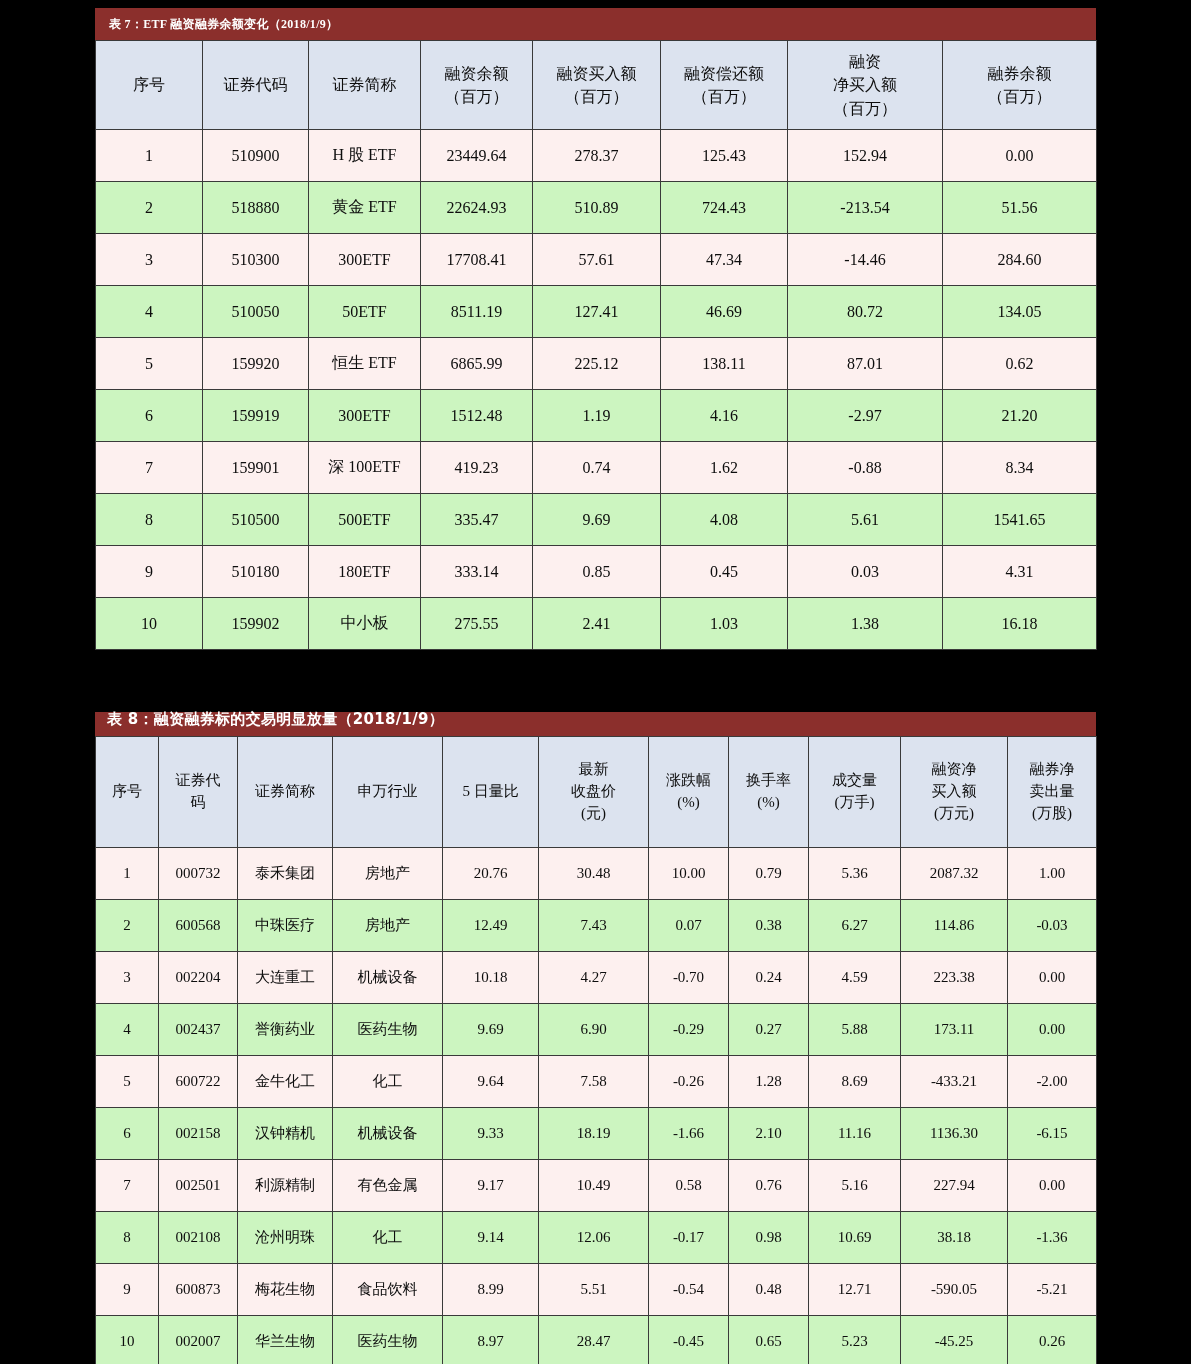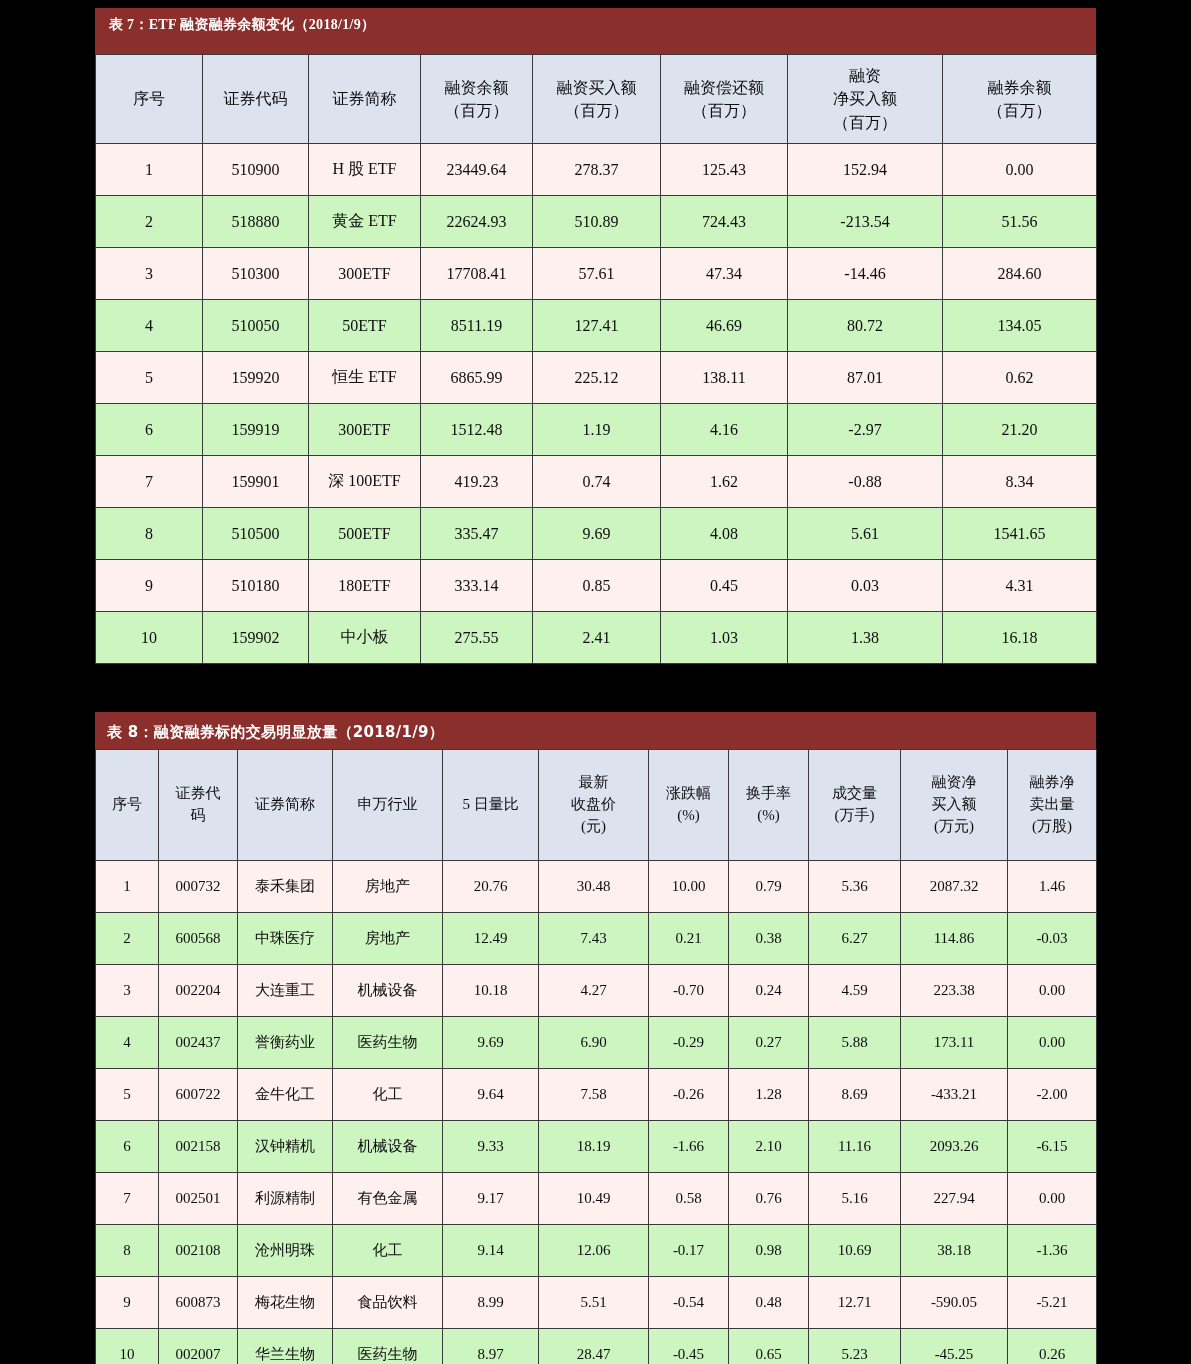--- a/index.html
+++ b/index.html
@@ -25,30 +25,30 @@
     position: absolute;
     width: 1001px;
   }
   #table7-block { left: 95px; top: 8px; }
   #table8-block { left: 95px; top: 712px; }
 
   .tbl-title {
     background: #8b2f2c;
     color: #ffffff;
     font-weight: bold;
-    font-size: 14px;
+    font-size: 12px;
     line-height: 1;
-    padding: 10px 0 22px 14px;
+    padding: 10px 0 10px 14px;
     letter-spacing: 0.3px;
     font-family: "Liberation Serif", "DejaVu Serif", serif;
   }
   #table8-block .tbl-title {
     font-family: "DejaVu Sans", "Liberation Sans", sans-serif;
     font-size: 15px;
-    padding: 13px 0 9px 12px;
+    padding: 0 0 9px 12px;
   }
 
   table.grid {
     border-collapse: collapse;
     width: 1001px;
     table-layout: fixed;
     background: #fdf0ef;
   }
   table.grid td, table.grid th {
     border: 1px solid #3a3a3a;
@@ -305,30 +305,30 @@
             <td>1</td>
             <td>000732</td>
             <td>泰禾集团</td>
             <td>房地产</td>
             <td>20.76</td>
             <td>30.48</td>
             <td>10.00</td>
             <td>0.79</td>
             <td>5.36</td>
             <td>2087.32</td>
-            <td>1.46</td>
+            <td>1.00</td>
           </tr>
           <tr class="data-row alt">
             <td>2</td>
             <td>600568</td>
             <td>中珠医疗</td>
             <td>房地产</td>
             <td>12.49</td>
             <td>7.43</td>
-            <td>0.21</td>
+            <td>0.07</td>
             <td>0.38</td>
             <td>6.27</td>
             <td>114.86</td>
             <td>-0.03</td>
           </tr>
           <tr class="data-row plain">
             <td>3</td>
             <td>002204</td>
             <td>大连重工</td>
             <td>机械设备</td>
@@ -369,21 +369,21 @@
           <tr class="data-row alt">
             <td>6</td>
             <td>002158</td>
             <td>汉钟精机</td>
             <td>机械设备</td>
             <td>9.33</td>
             <td>18.19</td>
             <td>-1.66</td>
             <td>2.10</td>
             <td>11.16</td>
-            <td>2093.26</td>
+            <td>1136.30</td>
             <td>-6.15</td>
           </tr>
           <tr class="data-row plain">
             <td>7</td>
             <td>002501</td>
             <td>利源精制</td>
             <td>有色金属</td>
             <td>9.17</td>
             <td>10.49</td>
             <td>0.58</td>

